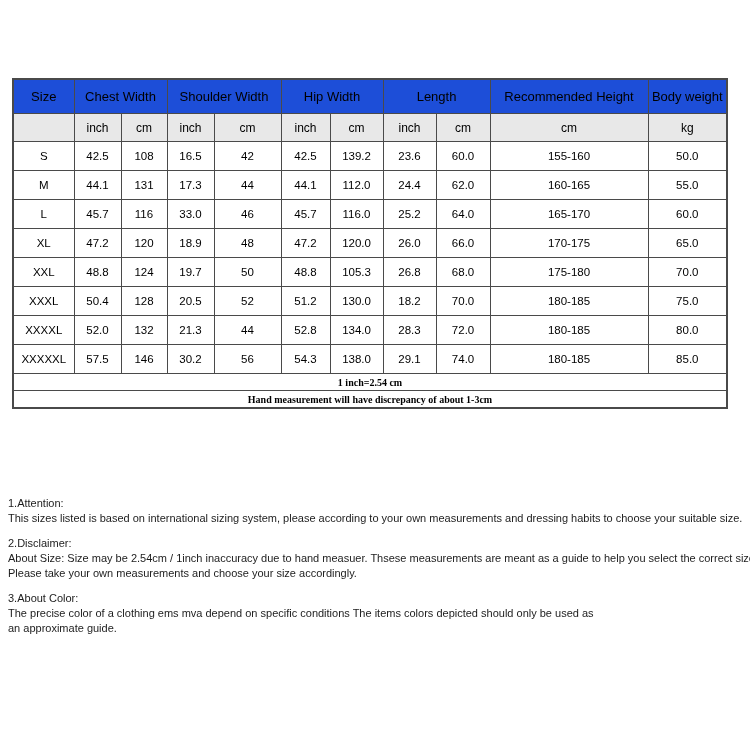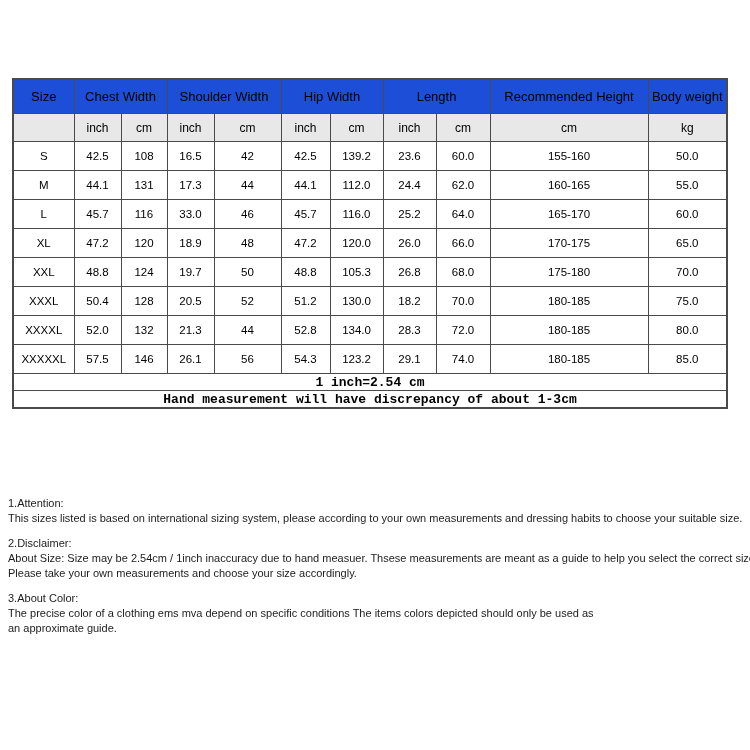--- a/index.html
+++ b/index.html
@@ -39,23 +39,23 @@
     font-size: 12px;
     font-weight: normal;
     background: #e8e8e8;
   }
   .size-table tbody td {
     height: 28px;
     font-size: 11.5px;
   }
   .size-table tfoot td.footnote-cell {
     height: 16px;
-    font-family: Liberation Mono, monospace;
+    font-family: Liberation Serif, serif;
     font-weight: bold;
-    font-size: 13px;
+    font-size: 10px;
   }
   .notes {
     position: absolute;
     left: 8px;
     top: 496px;
     font-size: 11px;
     line-height: 15px;
     color: #1c1c1c;
     white-space: nowrap;
   }
@@ -191,24 +191,24 @@
         <td>134.0</td>
         <td>28.3</td>
         <td>72.0</td>
         <td>180-185</td>
         <td>80.0</td>
       </tr>
       <tr>
         <td>XXXXXL</td>
         <td>57.5</td>
         <td>146</td>
-        <td>26.1</td>
+        <td>30.2</td>
         <td>56</td>
         <td>54.3</td>
-        <td>123.2</td>
+        <td>138.0</td>
         <td>29.1</td>
         <td>74.0</td>
         <td>180-185</td>
         <td>85.0</td>
       </tr>
     </tbody>
   <tfoot>
     <tr>
       <td class="footnote-cell" colspan="11">1 inch=2.54 cm</td>
     </tr>

